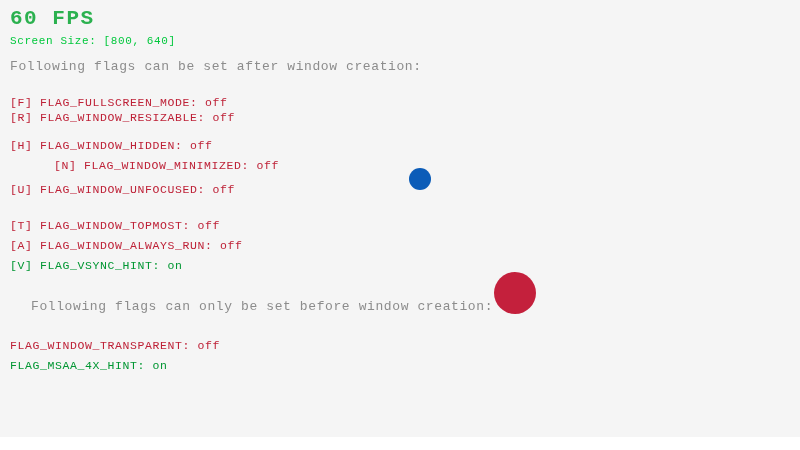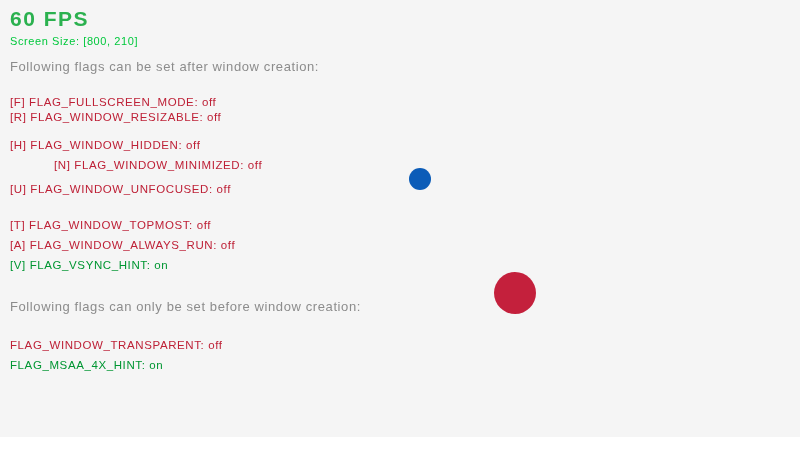--- a/index.html
+++ b/index.html
@@ -6,21 +6,21 @@
     margin: 0;
     padding: 0;
     background: #ffffff;
   }
   #app {
     position: relative;
     width: 800px;
     height: 437px;
     background: #f5f5f5;
     overflow: hidden;
-    font-family: Liberation Sans, sans-serif;
+    font-family: Liberation Mono, monospace;
     -webkit-font-smoothing: none;
     font-smooth: never;
   }
   .txt {
     position: absolute;
     white-space: pre;
     letter-spacing: 0.6px;
     line-height: 1;
   }
   #fps {
@@ -68,21 +68,21 @@
     background: #c4203c;
   }
 </style>
 </head>
 <body>
 
 <div id="app">
 
   <div class="txt" id="fps">60 FPS</div>
 
-  <div class="txt" id="screen-size">Screen Size: [800, 210]</div>
+  <div class="txt" id="screen-size">Screen Size: [800, 640]</div>
 
   <div class="txt section-head" style="top:60px;">Following flags can be set after window creation:</div>
 
   <div class="txt flag-line flag-off" style="top:80px;margin-top:17px;">[F] FLAG_FULLSCREEN_MODE: off</div>
 
   <div class="txt flag-line flag-off" style="top:112px;text-align:right;">[R] FLAG_WINDOW_RESIZABLE: off</div>
 
 
   <div class="txt flag-line flag-off" style="top:140px;">[H] FLAG_WINDOW_HIDDEN: off</div>
 
@@ -90,21 +90,21 @@
 
 
   <div class="txt flag-line flag-off" style="top:184px;">[U] FLAG_WINDOW_UNFOCUSED: off</div>
 
   <div class="txt flag-line flag-off" style="top:220px;">[T] FLAG_WINDOW_TOPMOST: off</div>
 
   <div class="txt flag-line flag-off" style="top:240px;text-align:right;">[A] FLAG_WINDOW_ALWAYS_RUN: off</div>
 
   <div class="txt flag-line flag-on" style="top:260px;">[V] FLAG_VSYNC_HINT: on</div>
 
-  <div class="txt section-head" style="top:300px;">Following flags can only be set before window creation:</div>
+  <div class="txt section-head" style="top:300px;margin-left:21px;">Following flags can only be set before window creation:</div>
 
 
   <div class="txt flag-line flag-off" style="top:340px;">FLAG_WINDOW_TRANSPARENT: off</div>
 
   <div class="txt flag-line flag-on" style="top:360px;">FLAG_MSAA_4X_HINT: on</div>
 
   <div class="circle" id="ball-blue"></div>
 
   <div class="circle" id="ball-red"></div>
 

